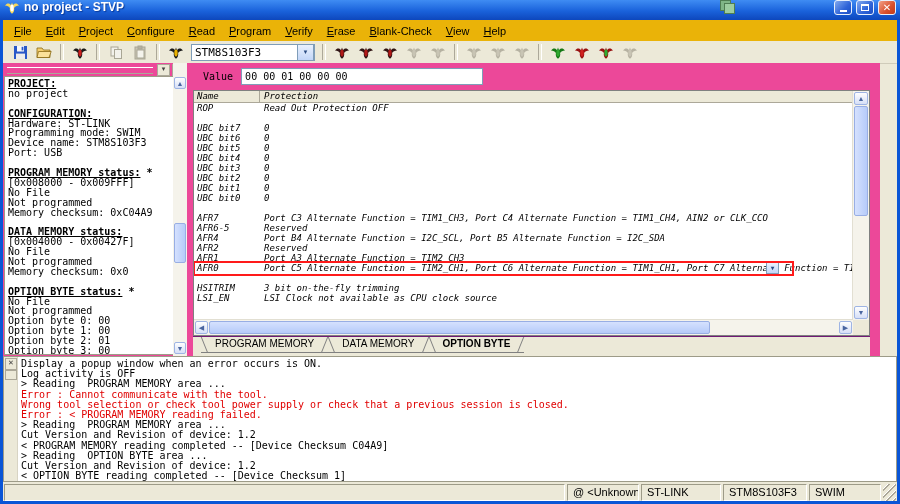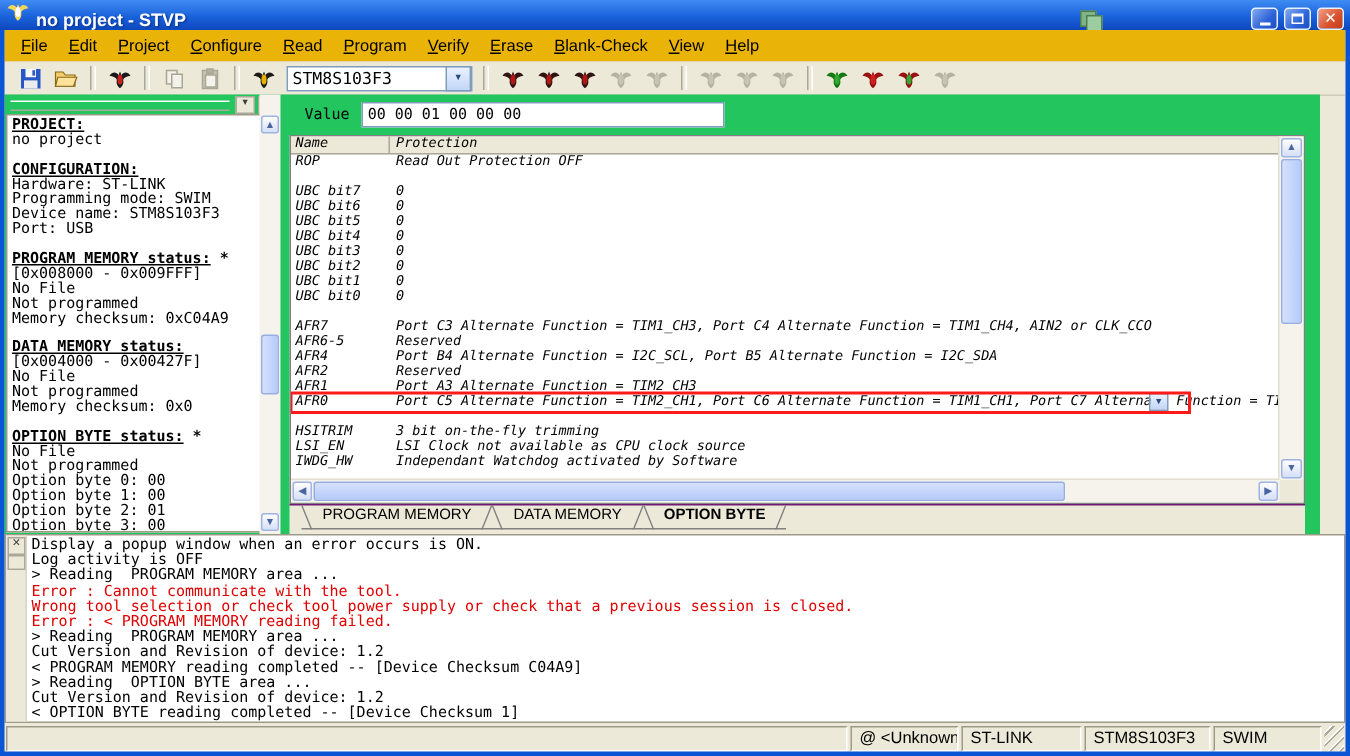--- a/index.html
+++ b/index.html
@@ -7,21 +7,21 @@
        font-family:"Liberation Sans","DejaVu Sans",sans-serif;-webkit-font-smoothing:none;}
 
   
   .edge{position:absolute;background:#0A55D6;z-index:50;}
   .edge.l{left:0;top:20px;bottom:0;width:3px;}
   .edge.r{right:0;top:20px;bottom:0;width:3px;}
   .edge.b{left:0;right:0;bottom:0;height:3px;}
 
   .titlebar{position:absolute;left:0;top:0;width:900px;height:20px;
     background:linear-gradient(180deg,#3F8CF3 0%,#1A62DB 55%,#0D47BC 100%);
-    display:flex;align-items:flex-end;padding:0 4px;box-sizing:border-box;gap:4px;}
+    display:flex;align-items:flex-start;padding:0 4px;box-sizing:border-box;gap:4px;}
   .title-text{color:#fff;font-weight:bold;font-size:12px;text-shadow:1px 1px 1px #0A3A9A;flex:0 0 auto;}
   .title-spacer{flex:1;}
   .pages-ic{position:relative;width:14px;height:13px;margin-right:96px;}
   .pages-ic b{position:absolute;width:9px;height:9px;background:#9CCDA0;border:1px solid #4E7D52;}
   .pages-ic b:first-child{left:0;top:0;background:#7FB586;}
   .pages-ic b:last-child{left:4px;top:3px;}
   .wbtn{width:18px;height:15px;border:1px solid #E8F0FC;border-radius:3px;display:flex;align-items:center;
         justify-content:center;color:#fff;font-size:9px;line-height:1;box-sizing:border-box;}
   .wbtn.minb,.wbtn.maxb{background:linear-gradient(135deg,#83AAEE 0%,#2E63D8 60%,#1C4FC4 100%);}
   .wbtn.closeb{background:linear-gradient(135deg,#F2A188 0%,#D9502D 60%,#C23A18 100%);font-size:10px;font-weight:bold;}
@@ -39,21 +39,21 @@
         justify-content:center;padding:0;margin:0;}
   .tbtn .ic{display:flex;}
   .tsep{width:2px;height:16px;margin:0 3px;border-left:1px solid #ACA899;border-right:1px solid #fff;}
   .combo{display:flex;align-items:center;width:124px;height:17px;background:#fff;border:1px solid #7F9DB9;
          margin:0 2px;box-sizing:border-box;}
   .combo-text{flex:1;font-size:11px;padding-left:3px;font-family:"DejaVu Sans Mono",monospace;}
   .combo-btn{width:15px;height:15px;background:linear-gradient(180deg,#E9F1FD,#C3D6F8);border:1px solid #7F9DB9;
              font-size:6px;color:#2A4A80;display:flex;align-items:center;justify-content:center;}
 
   
-  .main{position:absolute;left:3px;right:20px;top:63px;height:293px;background:#22c55e;}
+  .main{position:absolute;left:3px;right:20px;top:63px;height:293px;background:#ec4899;}
 
   .left-pane{position:absolute;left:0;top:0;width:184px;height:100%;box-sizing:border-box;}
   .pane-head{height:12px;display:flex;align-items:center;gap:2px;padding:1px 2px 0 2px;}
   .pane-grip{flex:1;height:5px;border-top:1px solid #fff;border-bottom:1px solid #ACA899;margin:0 2px;}
   .mini-btn{width:11px;height:10px;border:1px solid #ACA899;background:#ECE9D8;font-size:7px;line-height:8px;
             text-align:center;color:#404040;}
   .pane-body{position:absolute;left:1px;right:1px;top:13px;bottom:1px;background:#fff;
              border:1px solid #9D9B88;overflow:hidden;padding:2px 3px;box-sizing:border-box;
              font-family:"DejaVu Sans Mono","Liberation Mono",monospace;font-size:10px;line-height:9.9px;
              white-space:pre;}
@@ -367,21 +367,20 @@
           <div class="grow"><span class="cn"></span><span class="cd"></span></div>
           <div class="grow"><span class="cn">AFR7</span><span class="cd">Port C3 Alternate Function = TIM1_CH3, Port C4 Alternate Function = TIM1_CH4, AIN2 or CLK_CCO</span></div>
           <div class="grow"><span class="cn">AFR6-5</span><span class="cd">Reserved</span></div>
           <div class="grow"><span class="cn">AFR4</span><span class="cd">Port B4 Alternate Function = I2C_SCL, Port B5 Alternate Function = I2C_SDA</span></div>
           <div class="grow"><span class="cn">AFR2</span><span class="cd">Reserved</span></div>
           <div class="grow"><span class="cn">AFR1</span><span class="cd">Port A3 Alternate Function = TIM2_CH3</span></div>
           <div class="grow sel"><span class="cn">AFR0</span><span class="cd">Port C5 Alternate Function = TIM2_CH1, Port C6 Alternate Function = TIM1_CH1, Port C7 Alternate Function = TIM1_CH2</span><span class="rcombo">▼</span><span class="redbox"></span></div>
           <div class="grow"><span class="cn"></span><span class="cd"></span></div>
           <div class="grow"><span class="cn">HSITRIM</span><span class="cd">3 bit on-the-fly trimming</span></div>
           <div class="grow"><span class="cn">LSI_EN</span><span class="cd">LSI Clock not available as CPU clock source</span></div>
-          <div class="grow"><span class="cn">IWDG_HW</span><span class="cd">Independant Watchdog activated by Software</span></div>
         </div>
 
       <div class="vscroll">
         <span class="sb-btn" style="left:1px;right:1px;top:1px;height:13px;">▲</span>
         <span class="sb-thumb" style="left:1px;right:1px;top:15px;height:110px;"></span>
         <span class="sb-btn" style="left:1px;right:1px;bottom:1px;height:13px;">▼</span>
       </div>
       <div class="hscroll">
         <span class="sb-btn" style="top:1px;bottom:1px;left:1px;width:13px;">◀</span>
         <span class="sb-thumb h" style="top:1px;bottom:1px;left:15px;width:76%;"></span>

